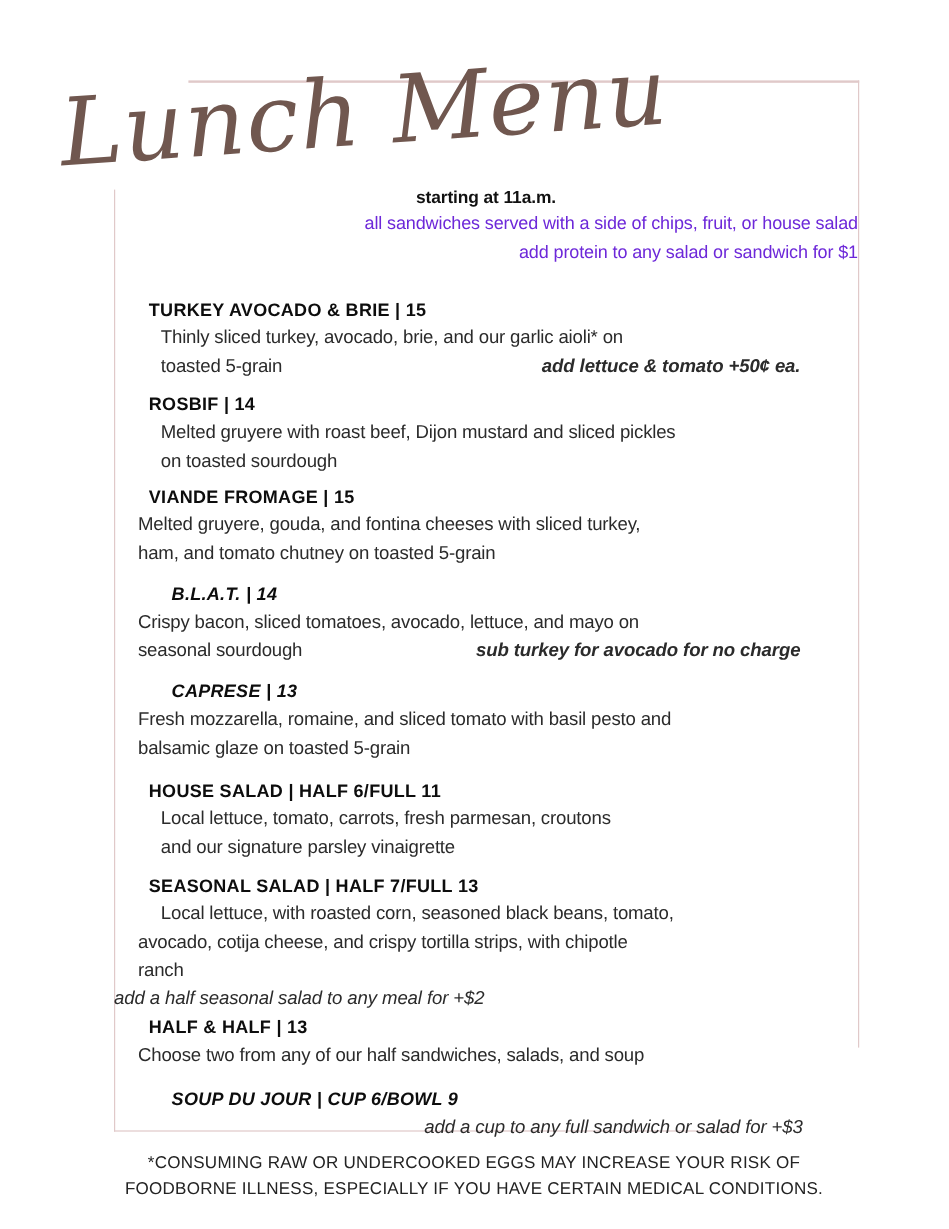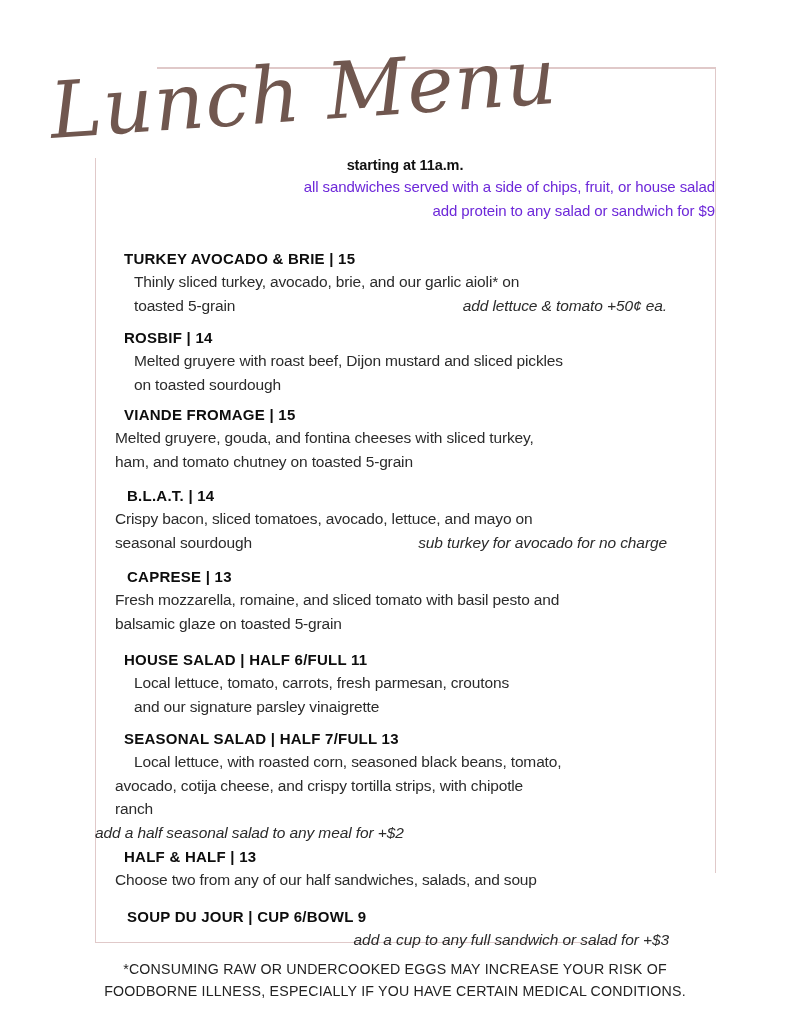--- a/index.html
+++ b/index.html
@@ -103,41 +103,42 @@
     position: relative;
   }
   .item-name {
     font-size: 15px;
     font-weight: bold;
     letter-spacing: 0.25px;
     color: #0d0d0d;
     line-height: 22px;
     padding-left: 29px;
   }
-  .menu-item.indented .item-name { padding-left: 32px; }
+  .menu-item.indented .item-name { padding-left: 48px; font-style: italic; }
   .item-desc {
     font-size: 15.5px;
     line-height: 23.5px;
     color: #2b2b2b;
     letter-spacing: -0.15px;
     padding-left: 39px;
     position: relative;
   }
   .item-desc.wide { padding-left: 20px; }
   .item-note {
     font-style: italic;
     font-size: 15.5px;
     color: #2b2b2b;
     letter-spacing: -0.1px;
     white-space: nowrap;
   }
   .note-right {
     position: absolute;
     right: 48px;
     bottom: 0;
+    font-weight: bold;
   }
   .note-block {
     text-align: left;
     padding-right: 48px;
     line-height: 23.5px;
   }
   .note-block-soup {
     text-align: right;
     padding-right: 46px;
     line-height: 23.5px;
@@ -172,21 +173,21 @@
 
 <div id="menu-title">
   <svg viewBox="0 0 400 100" preserveAspectRatio="xMinYMin meet" aria-hidden="true">
     <text x="0" y="80" transform="rotate(-4 0 80)">Lunch Menu</text>
   </svg>
 </div>
 
 <div id="menu-header">
   <div id="header-starting">starting at 11a.m.</div>
   <div class="header-note">all sandwiches served with a side of chips, fruit, or house salad</div>
-  <div class="header-note">add protein to any salad or sandwich for $9</div>
+  <div class="header-note">add protein to any salad or sandwich for $1</div>
 </div>
 
 <div id="menu-items">
 
   <div class="menu-item">
     <div class="item-name">TURKEY AVOCADO &amp; BRIE | 15</div>
     <div class="item-desc">Thinly sliced turkey, avocado, brie, and our garlic aioli* on</div>
     <div class="item-desc">
       <span>toasted 5-grain</span>
       <span class="item-note note-right">add lettuce &amp; tomato +50¢ ea.</span>

